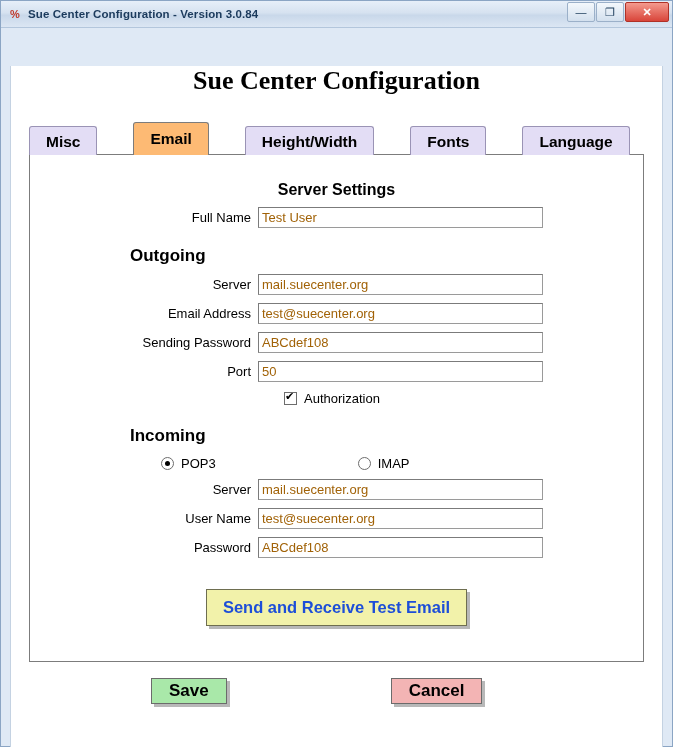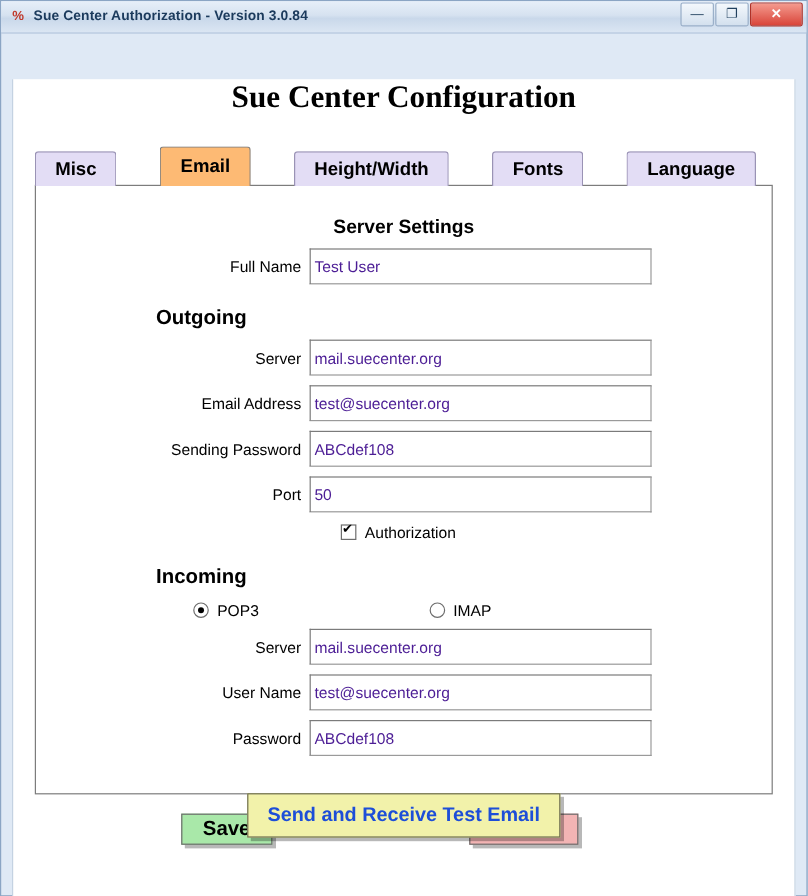--- a/index.html
+++ b/index.html
@@ -161,27 +161,27 @@
     padding-right: 7px;
     font-size: 13px;
     color: #000;
     box-sizing: border-box;
   }
   .form-row input.txt {
     width: 285px;
     height: 21px;
     font-size: 13px;
     font-family: "Liberation Sans", sans-serif;
-    padding: 14px 3px;
+    padding: 1px 3px;
     border: 1px solid #9a9a9a;
     border-top-color: #7b7b7b;
     border-left-color: #7b7b7b;
     background: #fff;
     box-sizing: border-box;
-    color: #4c1d95;
+    color: #a16207;
   }
 
   .section-head {
     font-size: 17px;
     font-weight: bold;
     margin: 18px 0 4px 100px;
     color: #000;
   }
   .section-head.incoming { margin-top: 20px; }
 
@@ -278,21 +278,21 @@
   .btn-save { background: #a9e8a9; }
   .btn-cancel { background: #f3b4b4; margin-left: 164px; }
 </style>
 </head>
 <body>
 
 <div class="window">
 
   <div class="titlebar">
     <div class="title-icon">%</div>
-    <div class="title-text">Sue Center Authorization - Version 3.0.84</div>
+    <div class="title-text">Sue Center Configuration - Version 3.0.84</div>
     <div class="win-buttons">
       <div class="win-btn">—</div>
       <div class="win-btn">❐</div>
       <div class="win-btn close">✕</div>
     </div>
   </div>
 
   <div class="client">
 
     <div class="page-title">Sue Center Configuration</div>

